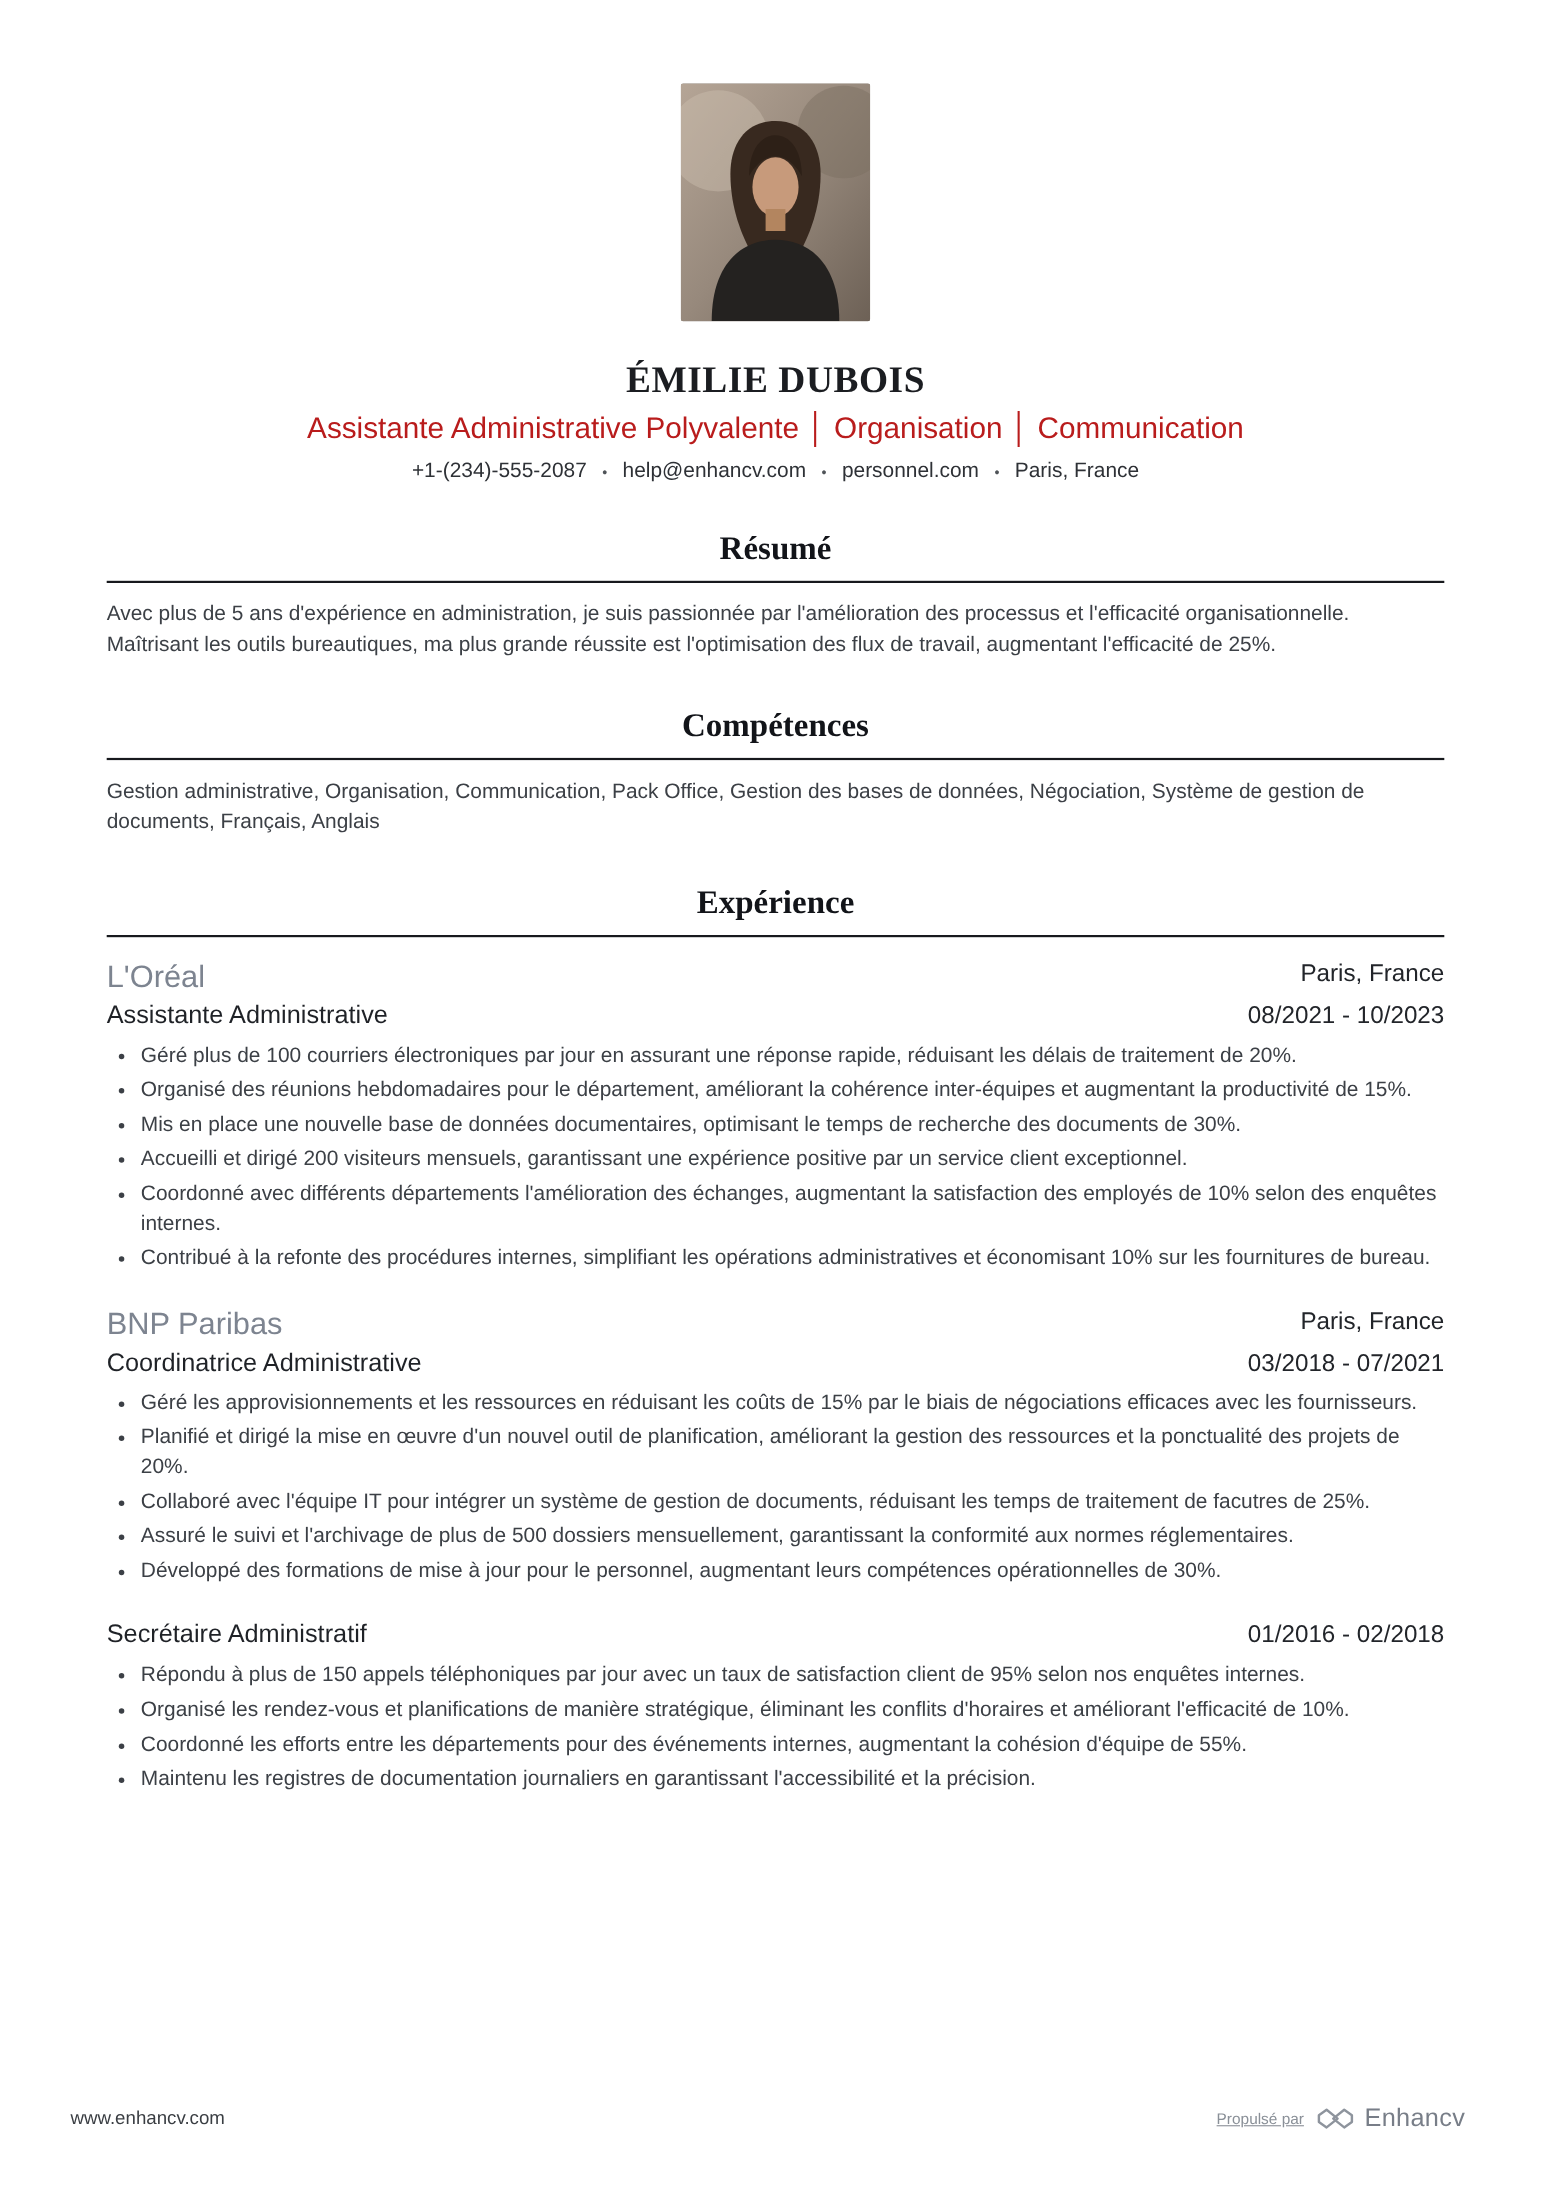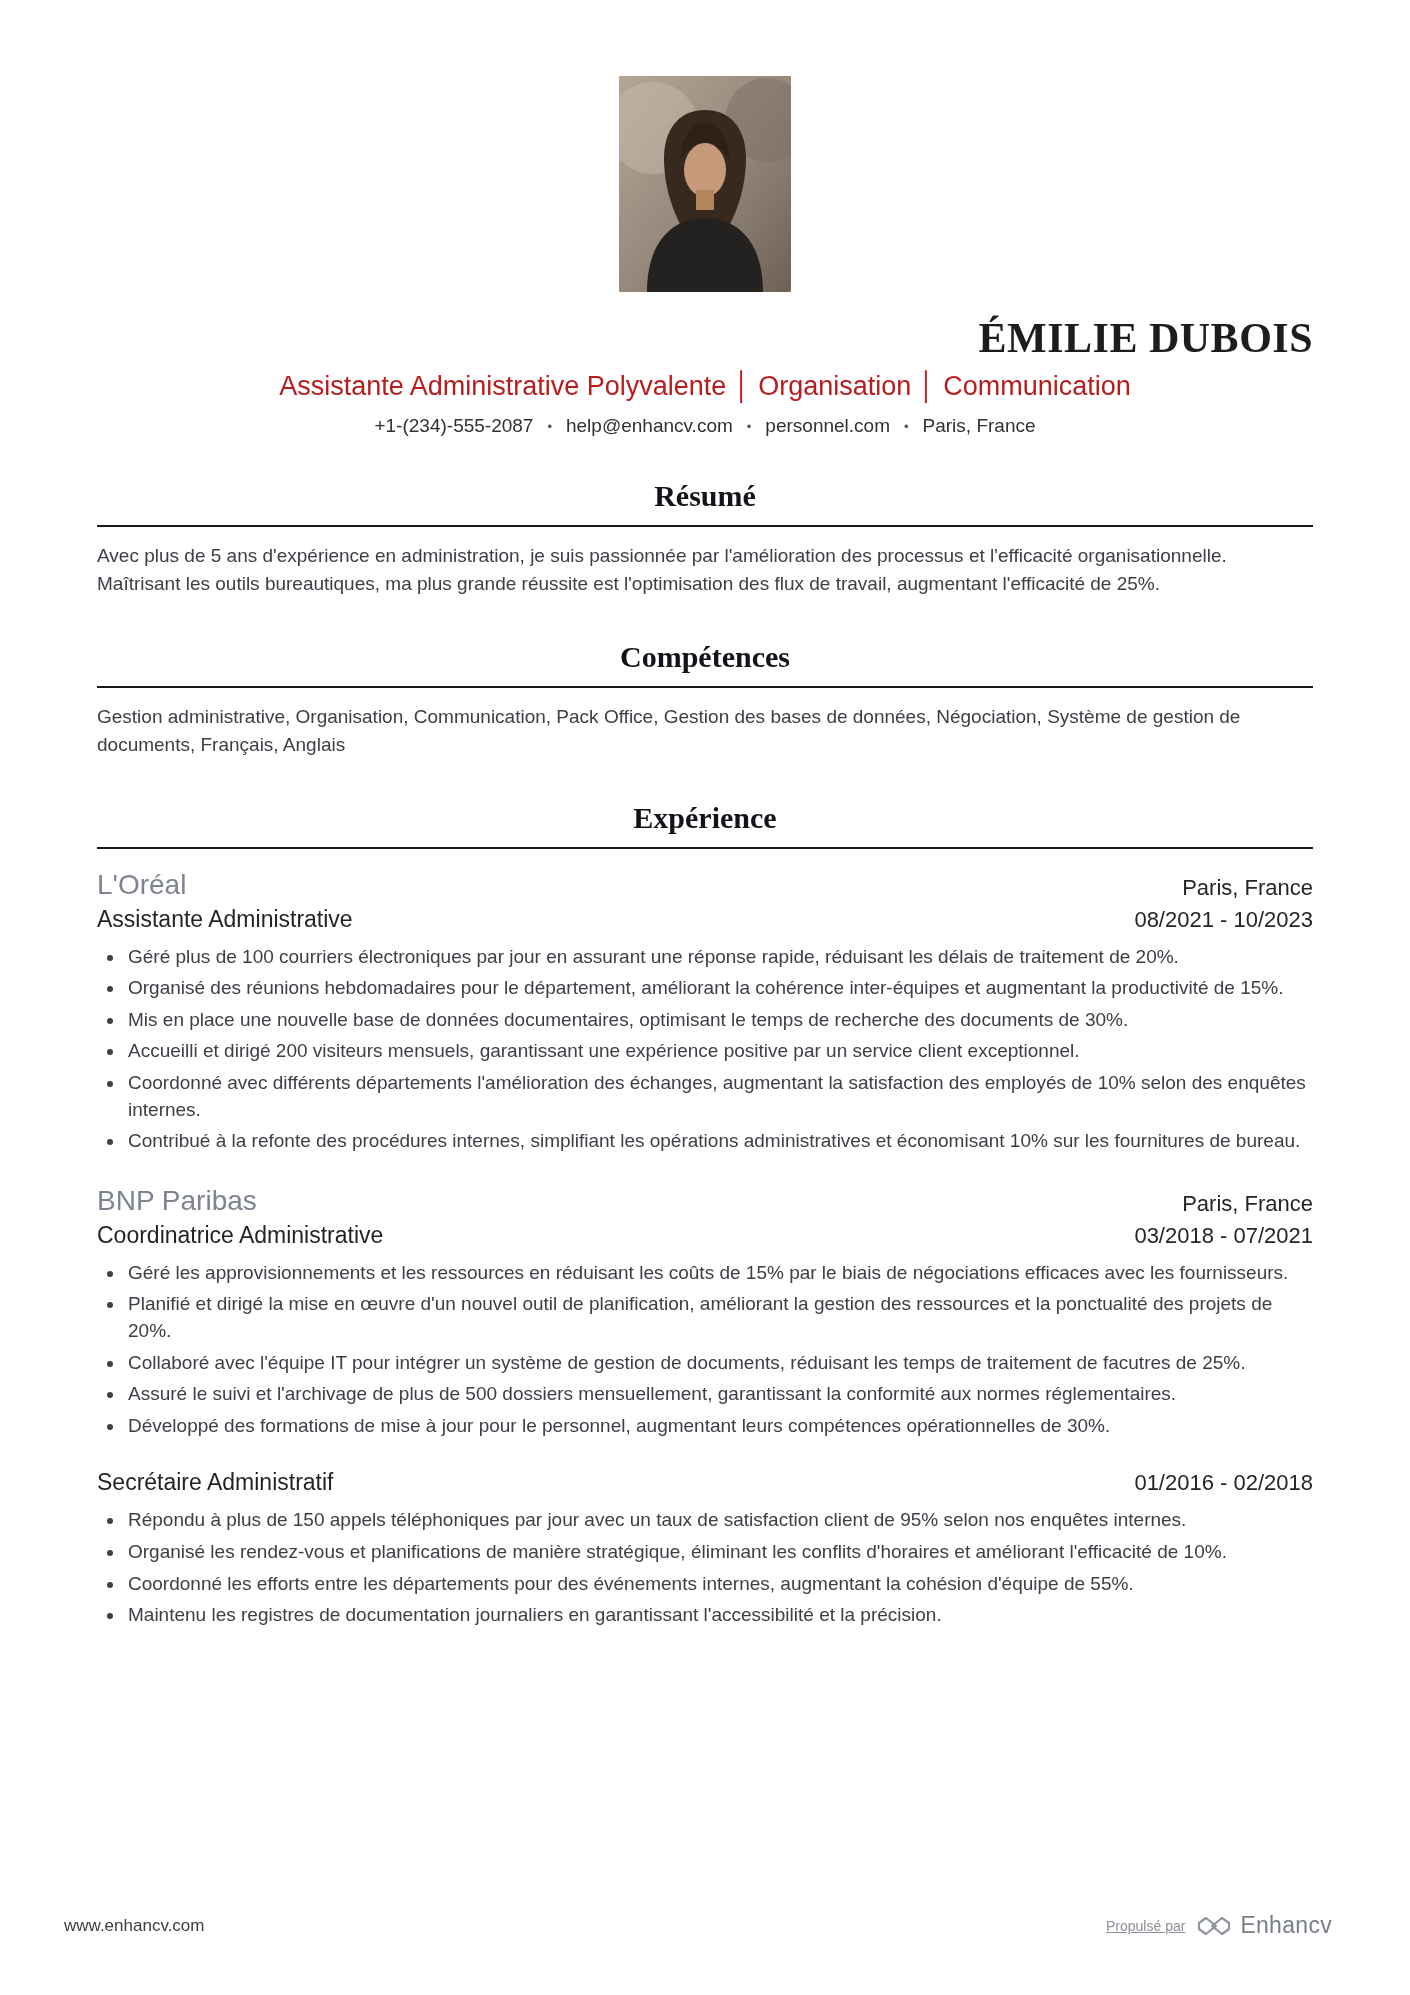--- a/index.html
+++ b/index.html
@@ -19,25 +19,25 @@
   .photo {
     width: 172px; height: 216px;
     margin: 0 auto;
     overflow: hidden;
     border-radius: 2px;
     background: #8d8177;
   }
   .photo svg { display: block; width: 100%; height: 100%; }
   .name {
     font-family: "Liberation Serif", "DejaVu Serif", serif;
-    font-size: 42px; font-weight: 700;
+    font-size: 34px; font-weight: 700;
     letter-spacing: 0.5px;
-    text-align: right;
+    text-align: center;
     color: #1b1d21;
-    margin: 22px 0 0 0;
+    margin: 35px 0 0 0;
   }
   .job-title {
     font-size: 27px; font-weight: 400;
     color: #b91c1c;
     text-align: center;
     margin-top: 9px;
   }
   .contact-row {
     display: flex; justify-content: center; align-items: center;
     gap: 14px;
@@ -54,21 +54,21 @@
     text-align: center;
     color: #121419;
     margin: 0 0 12px 0;
   }
   .section-rule { border: none; border-top: 2px solid #17191d; margin: 0; }
   .section-body { font-size: 19px; line-height: 1.47; color: #3c4046; margin-top: 15px; }
 
   
   .entry { margin-top: 30px; }
   .entry.first { margin-top: 20px; }
-  .entry-head { display: flex; justify-content: space-between; align-items: flex-end; margin-top: 12px; }
+  .entry-head { display: flex; justify-content: space-between; align-items: flex-start; margin-top: 12px; }
   .company { font-size: 28px; font-weight: 400; color: #7d8490; }
   .loc { font-size: 22px; color: #22252a; }
   .entry-sub { display: flex; justify-content: space-between; align-items: baseline; margin-top: 5px; }
   .role { font-size: 23px; color: #1f2227; }
   .dates { font-size: 22px; color: #22252a; }
   .bullets { margin: 11px 0 0 0; padding-left: 28px; list-style: disc; }
   .bullets li { font-size: 19px; line-height: 1.4; color: #3c4046; margin: 5px 0; padding-left: 3px; }
 
   
   .footer {

